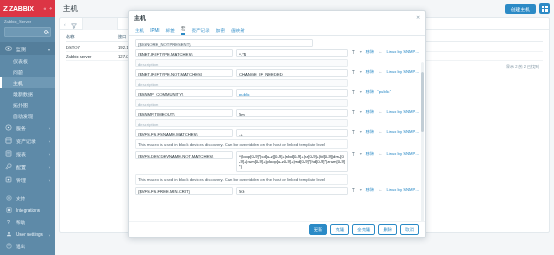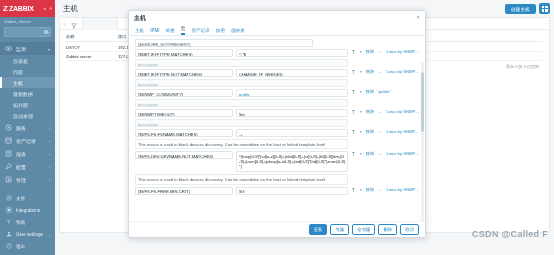--- a/index.html
+++ b/index.html
@@ -526,21 +526,20 @@
         <span class="bg-link c5">触发器 1</span>
         <span class="bg-link c6">图形 6</span>
         <span class="bg-td c7">Web 监测</span>
       </div>
       <div class="bg-footer">显示 2 的 2 已找到</div>
     </div>
 
     <div class="page-footer">Zabbix 6.0.12 © 2001-2022 Zabbix SIA</div>
   </div>
 
-  <div class="watermark">CSDN @Called F</div>
 </div>
 
 <div class="modal-overlay">
   <div class="modal" style="pointer-events:auto;">
     <div class="modal-head">
       <span class="modal-title">主机</span>
       <span class="modal-close">✕</span>
     </div>
 
     <div class="modal-tabs">

